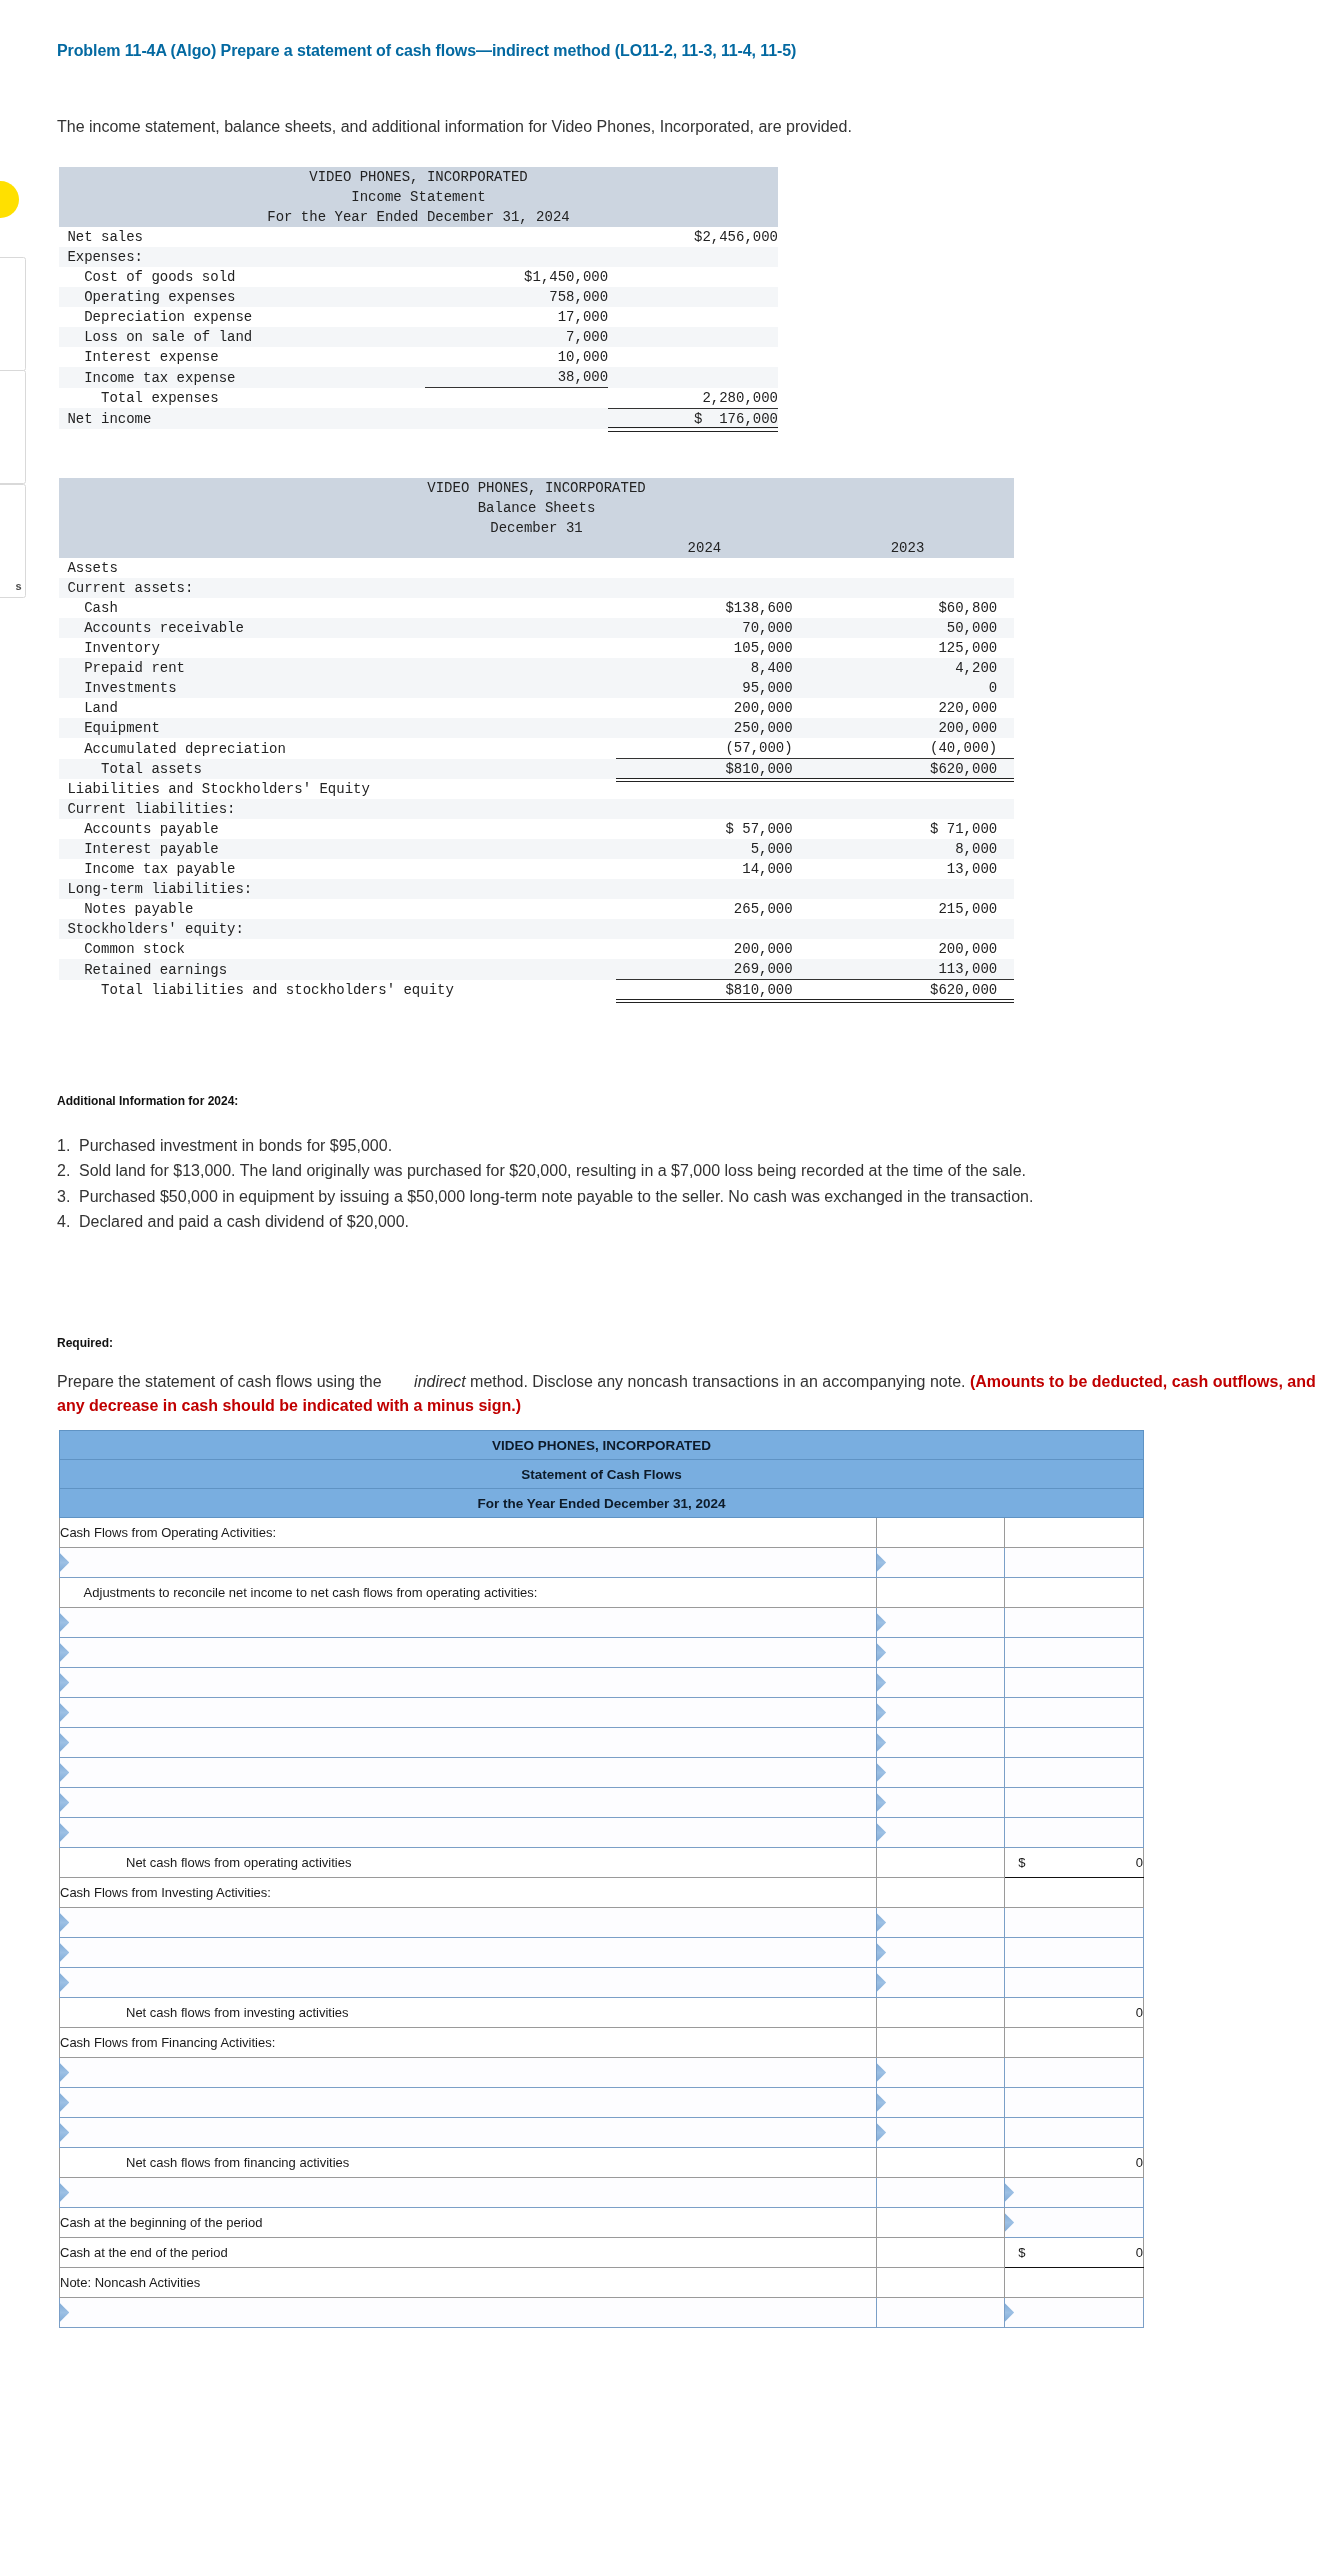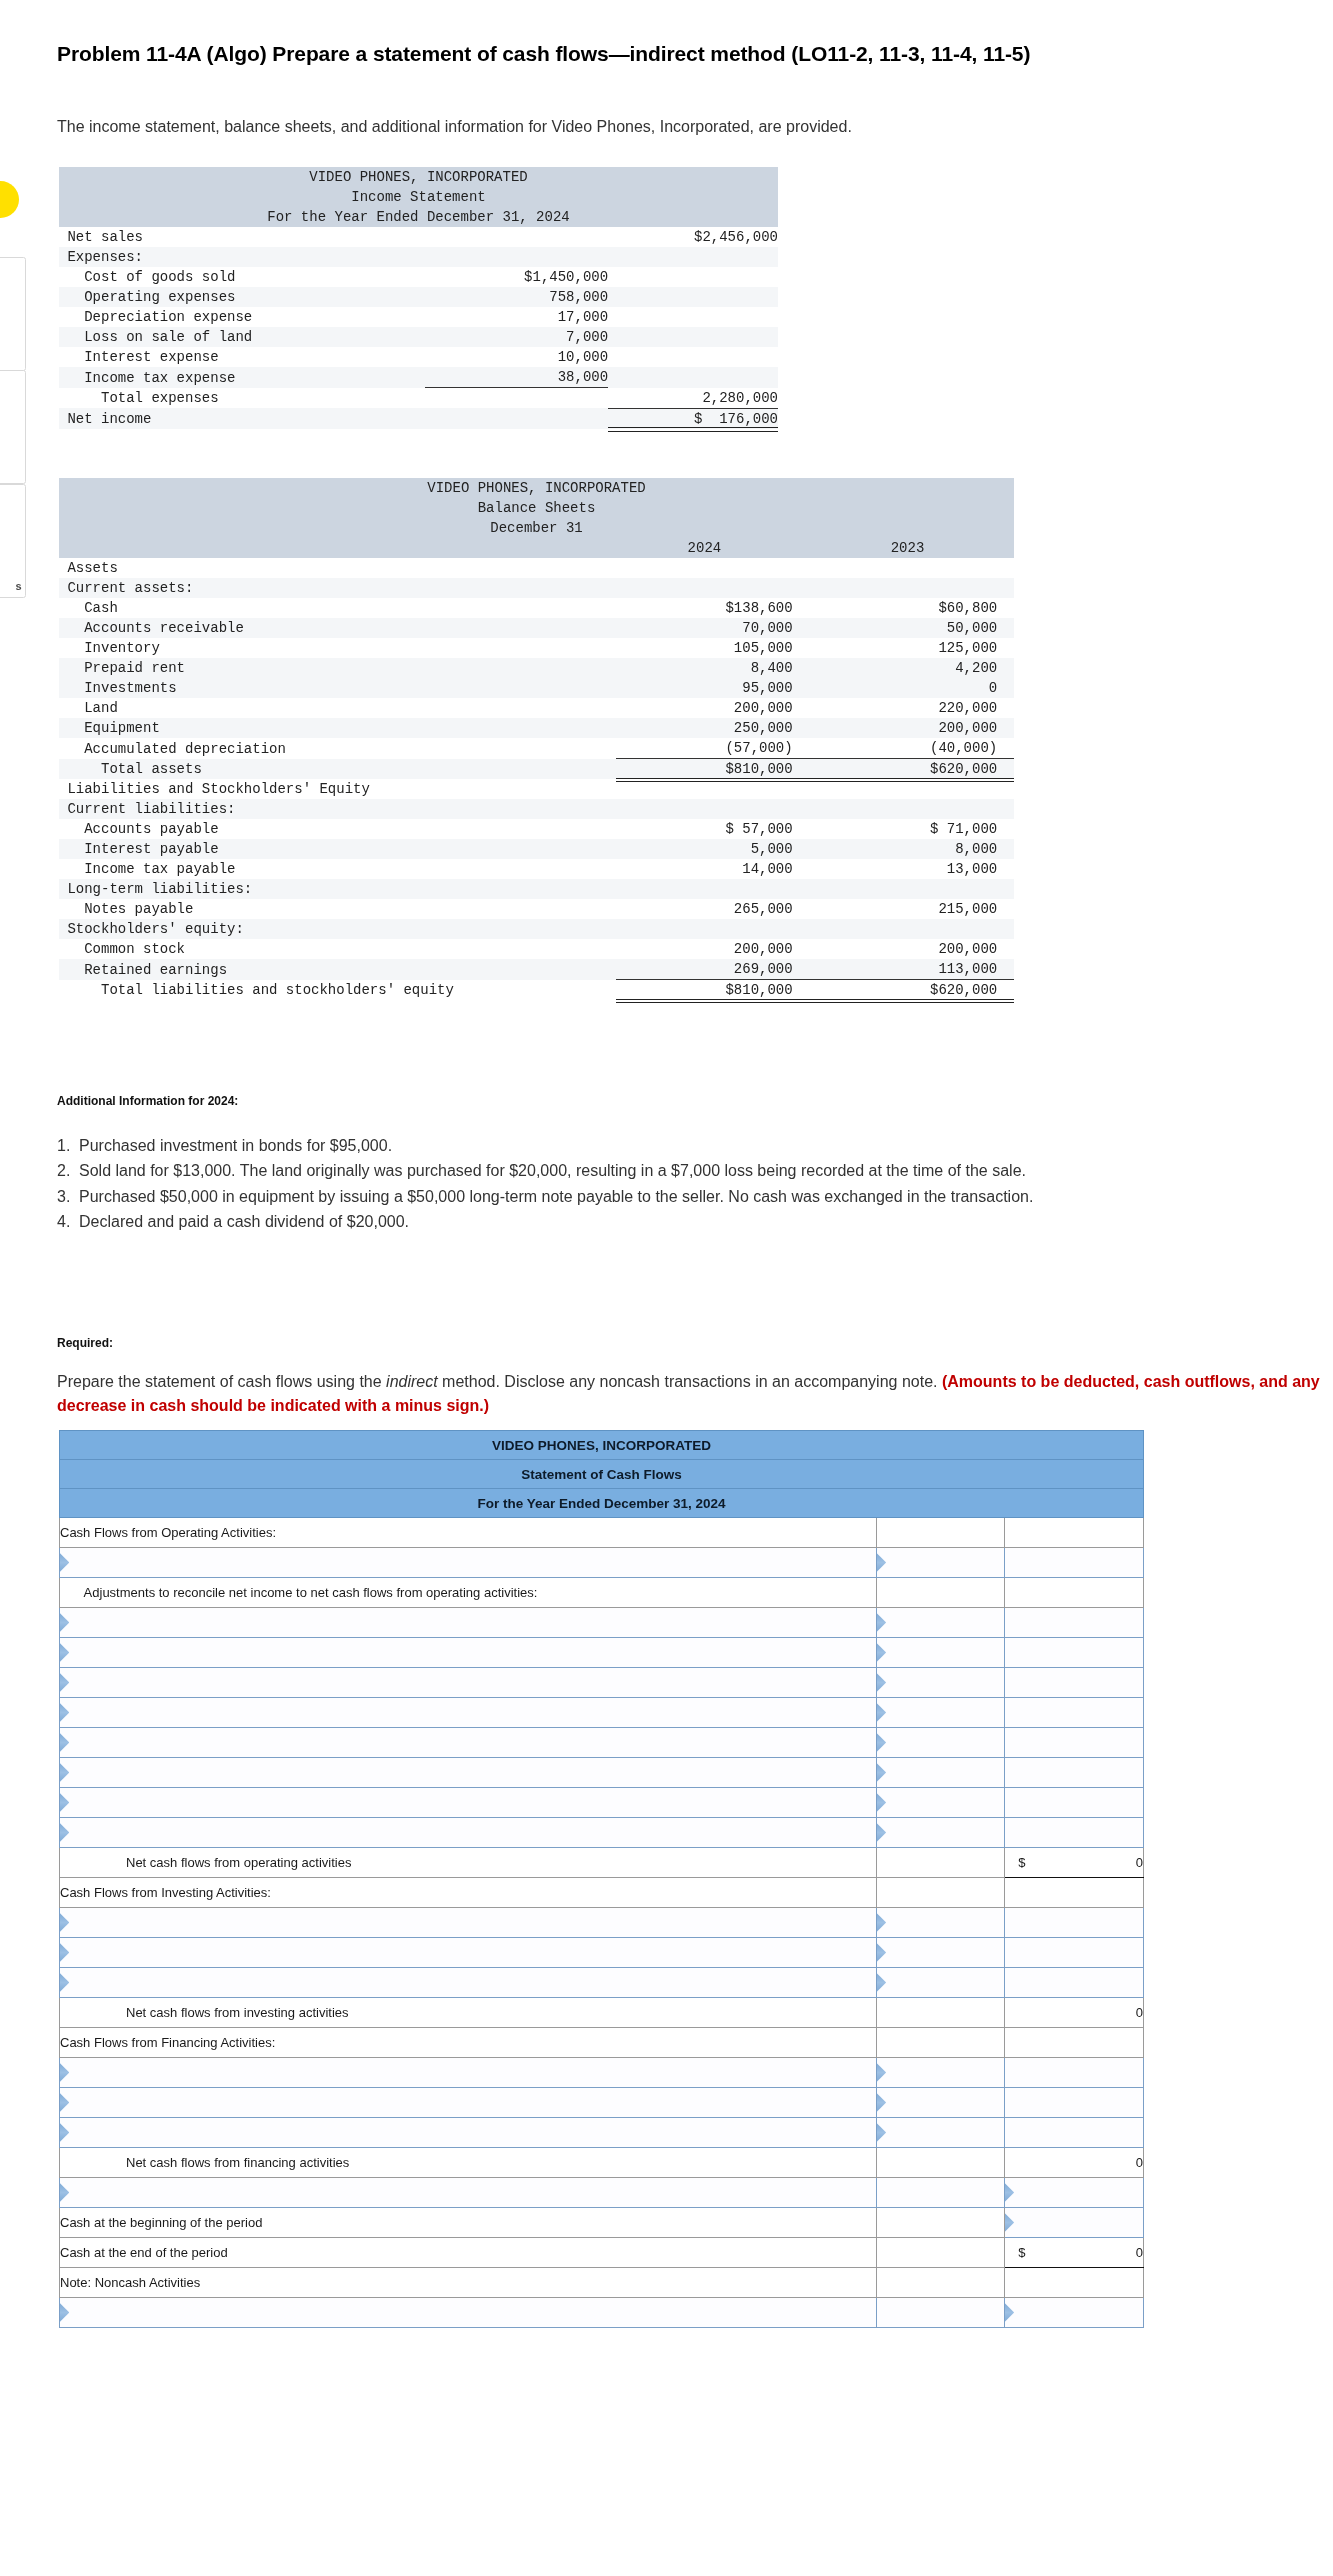--- a/index.html
+++ b/index.html
@@ -26,21 +26,21 @@
   }
   .rail-btn span {
     position:absolute; right:3.4px; bottom:5px;
     font-size:11px; font-weight:bold; color:#4a4a4a;
   }
 
   .page { position:absolute; left:0; top:0; width:1333px; }
 
   .title {
     position:absolute; left:57px; top:42px;
-    font-size:21px; font-weight:bold; color:#000000;
+    font-size:16px; font-weight:bold; color:#0369a1;
     letter-spacing:-0.1px;
   }
   .intro {
     position:absolute; left:57px; top:118px;
     font-size:16px; color:#333;
   }
 
   
   .stmt {
     position:absolute;
@@ -78,21 +78,21 @@
   }
   .info-list .item { display:flex; margin-bottom:1.7px; }
   .info-list .n { width:22px; flex:none; }
   .info-list .t { flex:1; }
 
   .req-body {
     position:absolute; left:57px; top:1370px;
     width:1279px; font-size:16px; color:#333; line-height:23.6px;
   }
   .req-red { color:#c00000; font-weight:bold; }
-  .ital { font-style:italic; }
+  .ital { font-style:italic;margin-left:28px; }
 
   
   .sheet {
     position:absolute; left:59px; top:1430px;
     width:1085px;
     border-collapse:collapse;
     font-size:13px;
     table-layout:fixed;
   }
   .sheet td { padding:0; border:0.8px solid #9a9a9a; height:30px; }

